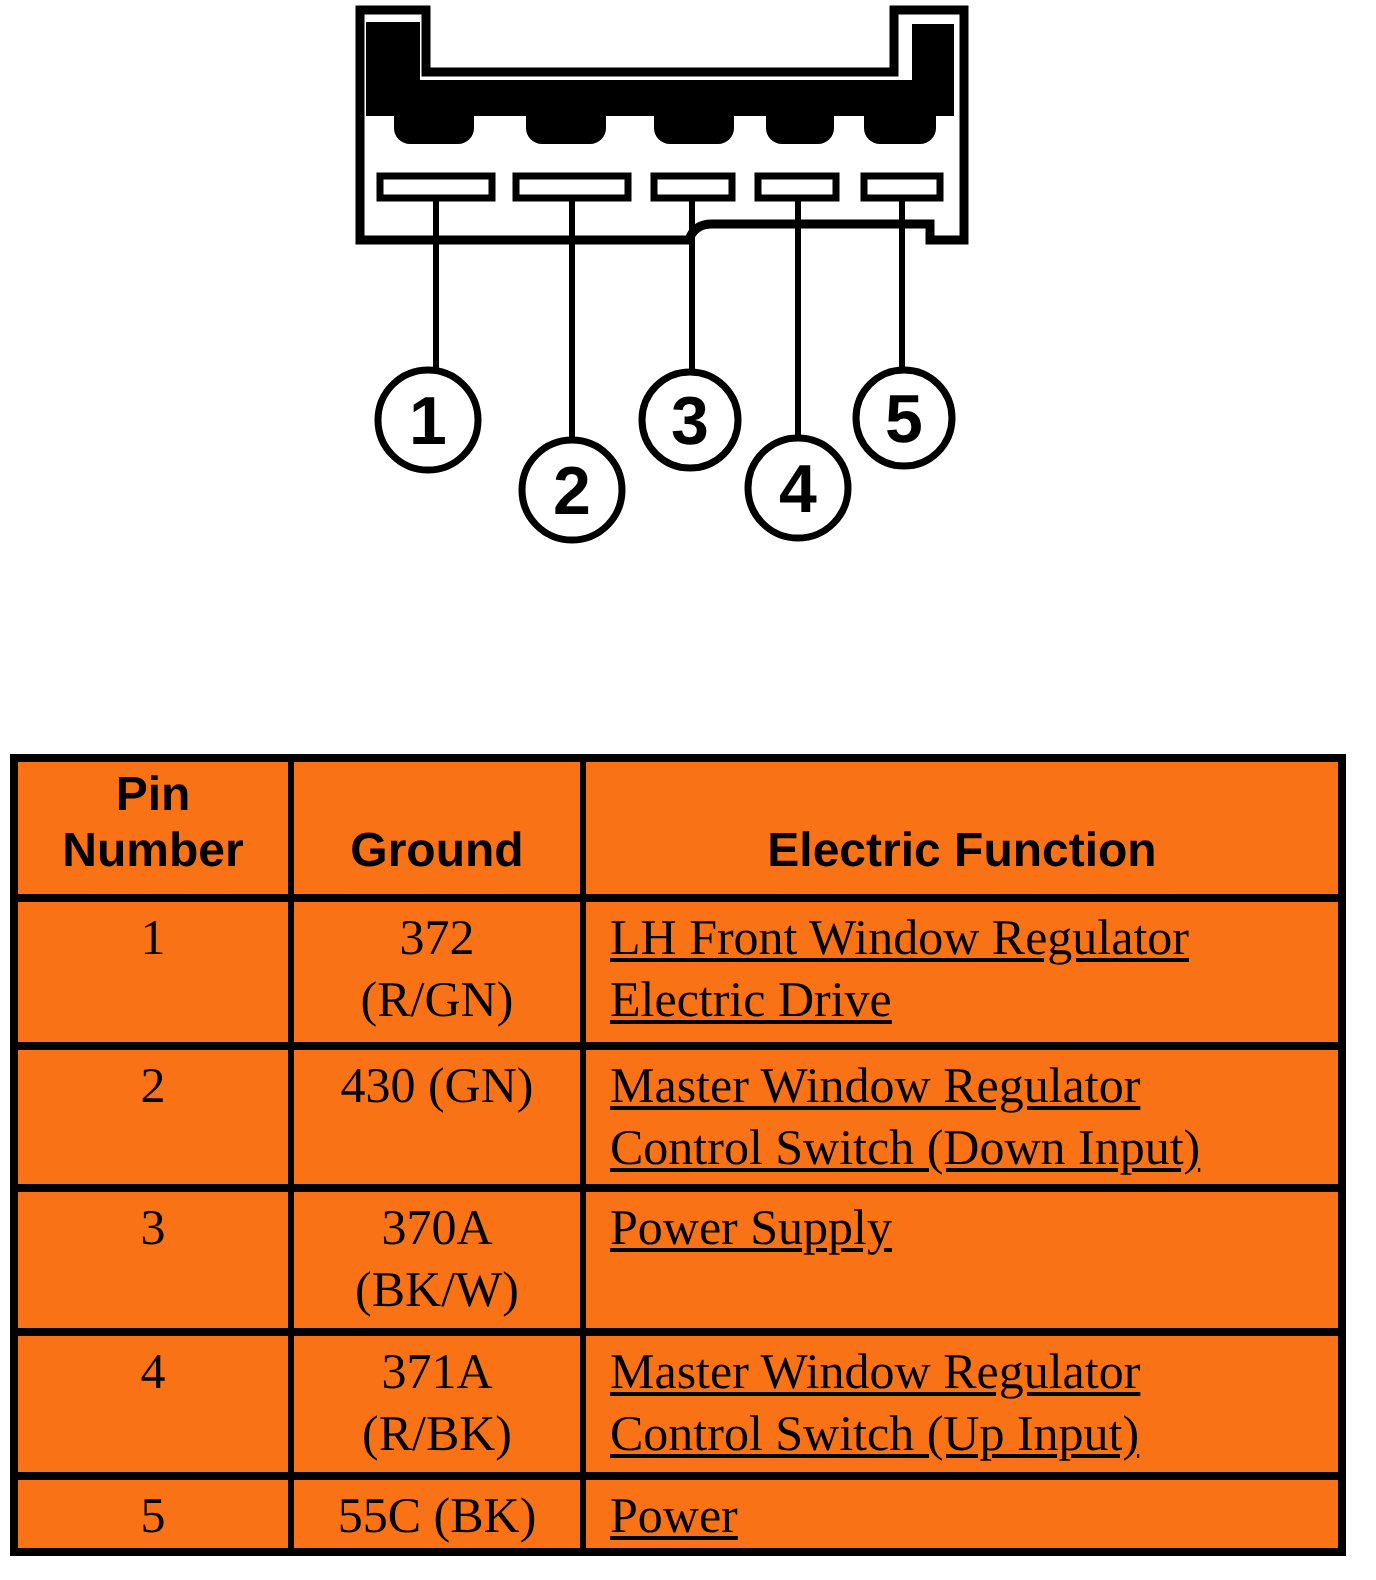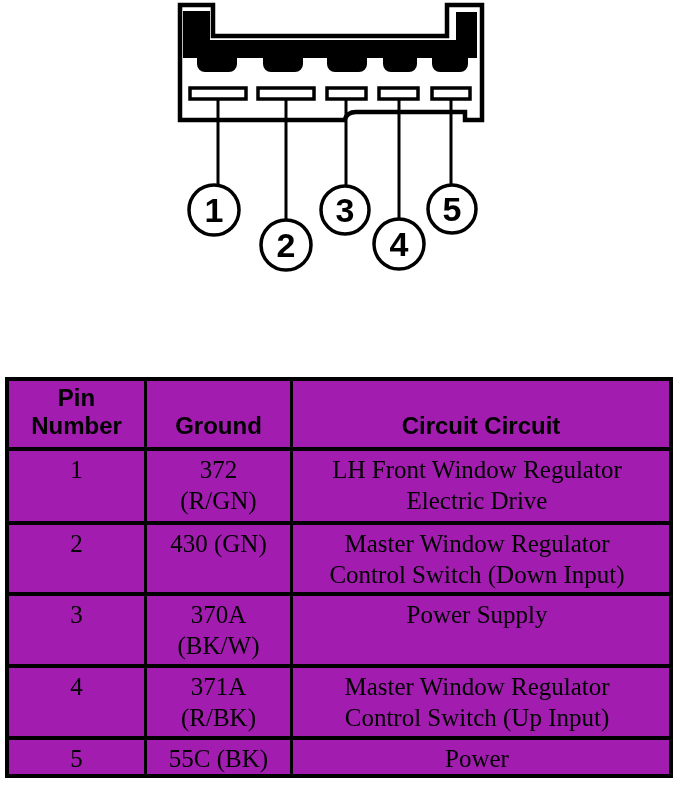--- a/index.html
+++ b/index.html
@@ -25,21 +25,21 @@
 
   
   .pintable {
     position: absolute;
     left: 5px;
     top: 377px;
     width: 668px;
     height: 401px;
     box-sizing: border-box;
     border: 4px solid #000000;
-    background: #a21caf;
+    background: #f97316;
     display: grid;
     grid-template-columns: 138px 146px 1fr;
     grid-template-rows: 70px 74px 71px 72px 72px 1fr;
   }
   .trow { display: contents; }
   .cell {
     box-sizing: border-box;
     border-right: 3px solid #000000;
     border-bottom: 4px solid #000000;
     white-space: pre-line;
@@ -58,21 +58,21 @@
     justify-content: center;
     text-align: center;
     padding-bottom: 7px;
   }
   .cell.body {
     font-size: 25px;
     line-height: 31px;
     padding-top: 3px;
   }
   .cell.body.c-pin, .cell.body.c-circuit { text-align: center; }
-  .cell.body.c-func { text-align: center; padding-right: 8px; }
+  .cell.body.c-func { text-align: left; padding-left: 12px; padding-right: 8px; text-decoration: underline; }
 </style>
 </head>
 <body>
 
 <div class="canvas">
 
   <svg class="connector" width="688" height="300" viewBox="0 0 688 300">
 
     <path d="M180,5 H213 V36 H447 V5 H482 V120 H465 V112 H356 Q347,112 344.5,120 H180 Z" fill="#ffffff" stroke="#000000" stroke-width="4.5" stroke-linejoin="miter"></path>
 
@@ -124,21 +124,21 @@
       <text class="pin-num" x="452" y="221">5</text>
     </g>
   </svg>
 
   <div class="pintable">
 
     <div class="trow">
       <div class="cell head c-pin">Pin
 Number</div>
       <div class="cell head c-circuit">Ground</div>
-      <div class="cell head c-func">Circuit Circuit</div>
+      <div class="cell head c-func">Electric Function</div>
     </div>
 
     <div class="trow">
       <div class="cell body c-pin">1</div>
       <div class="cell body c-circuit">372
 (R/GN)</div>
       <div class="cell body c-func">LH Front Window Regulator
 Electric Drive</div>
     </div>
 

